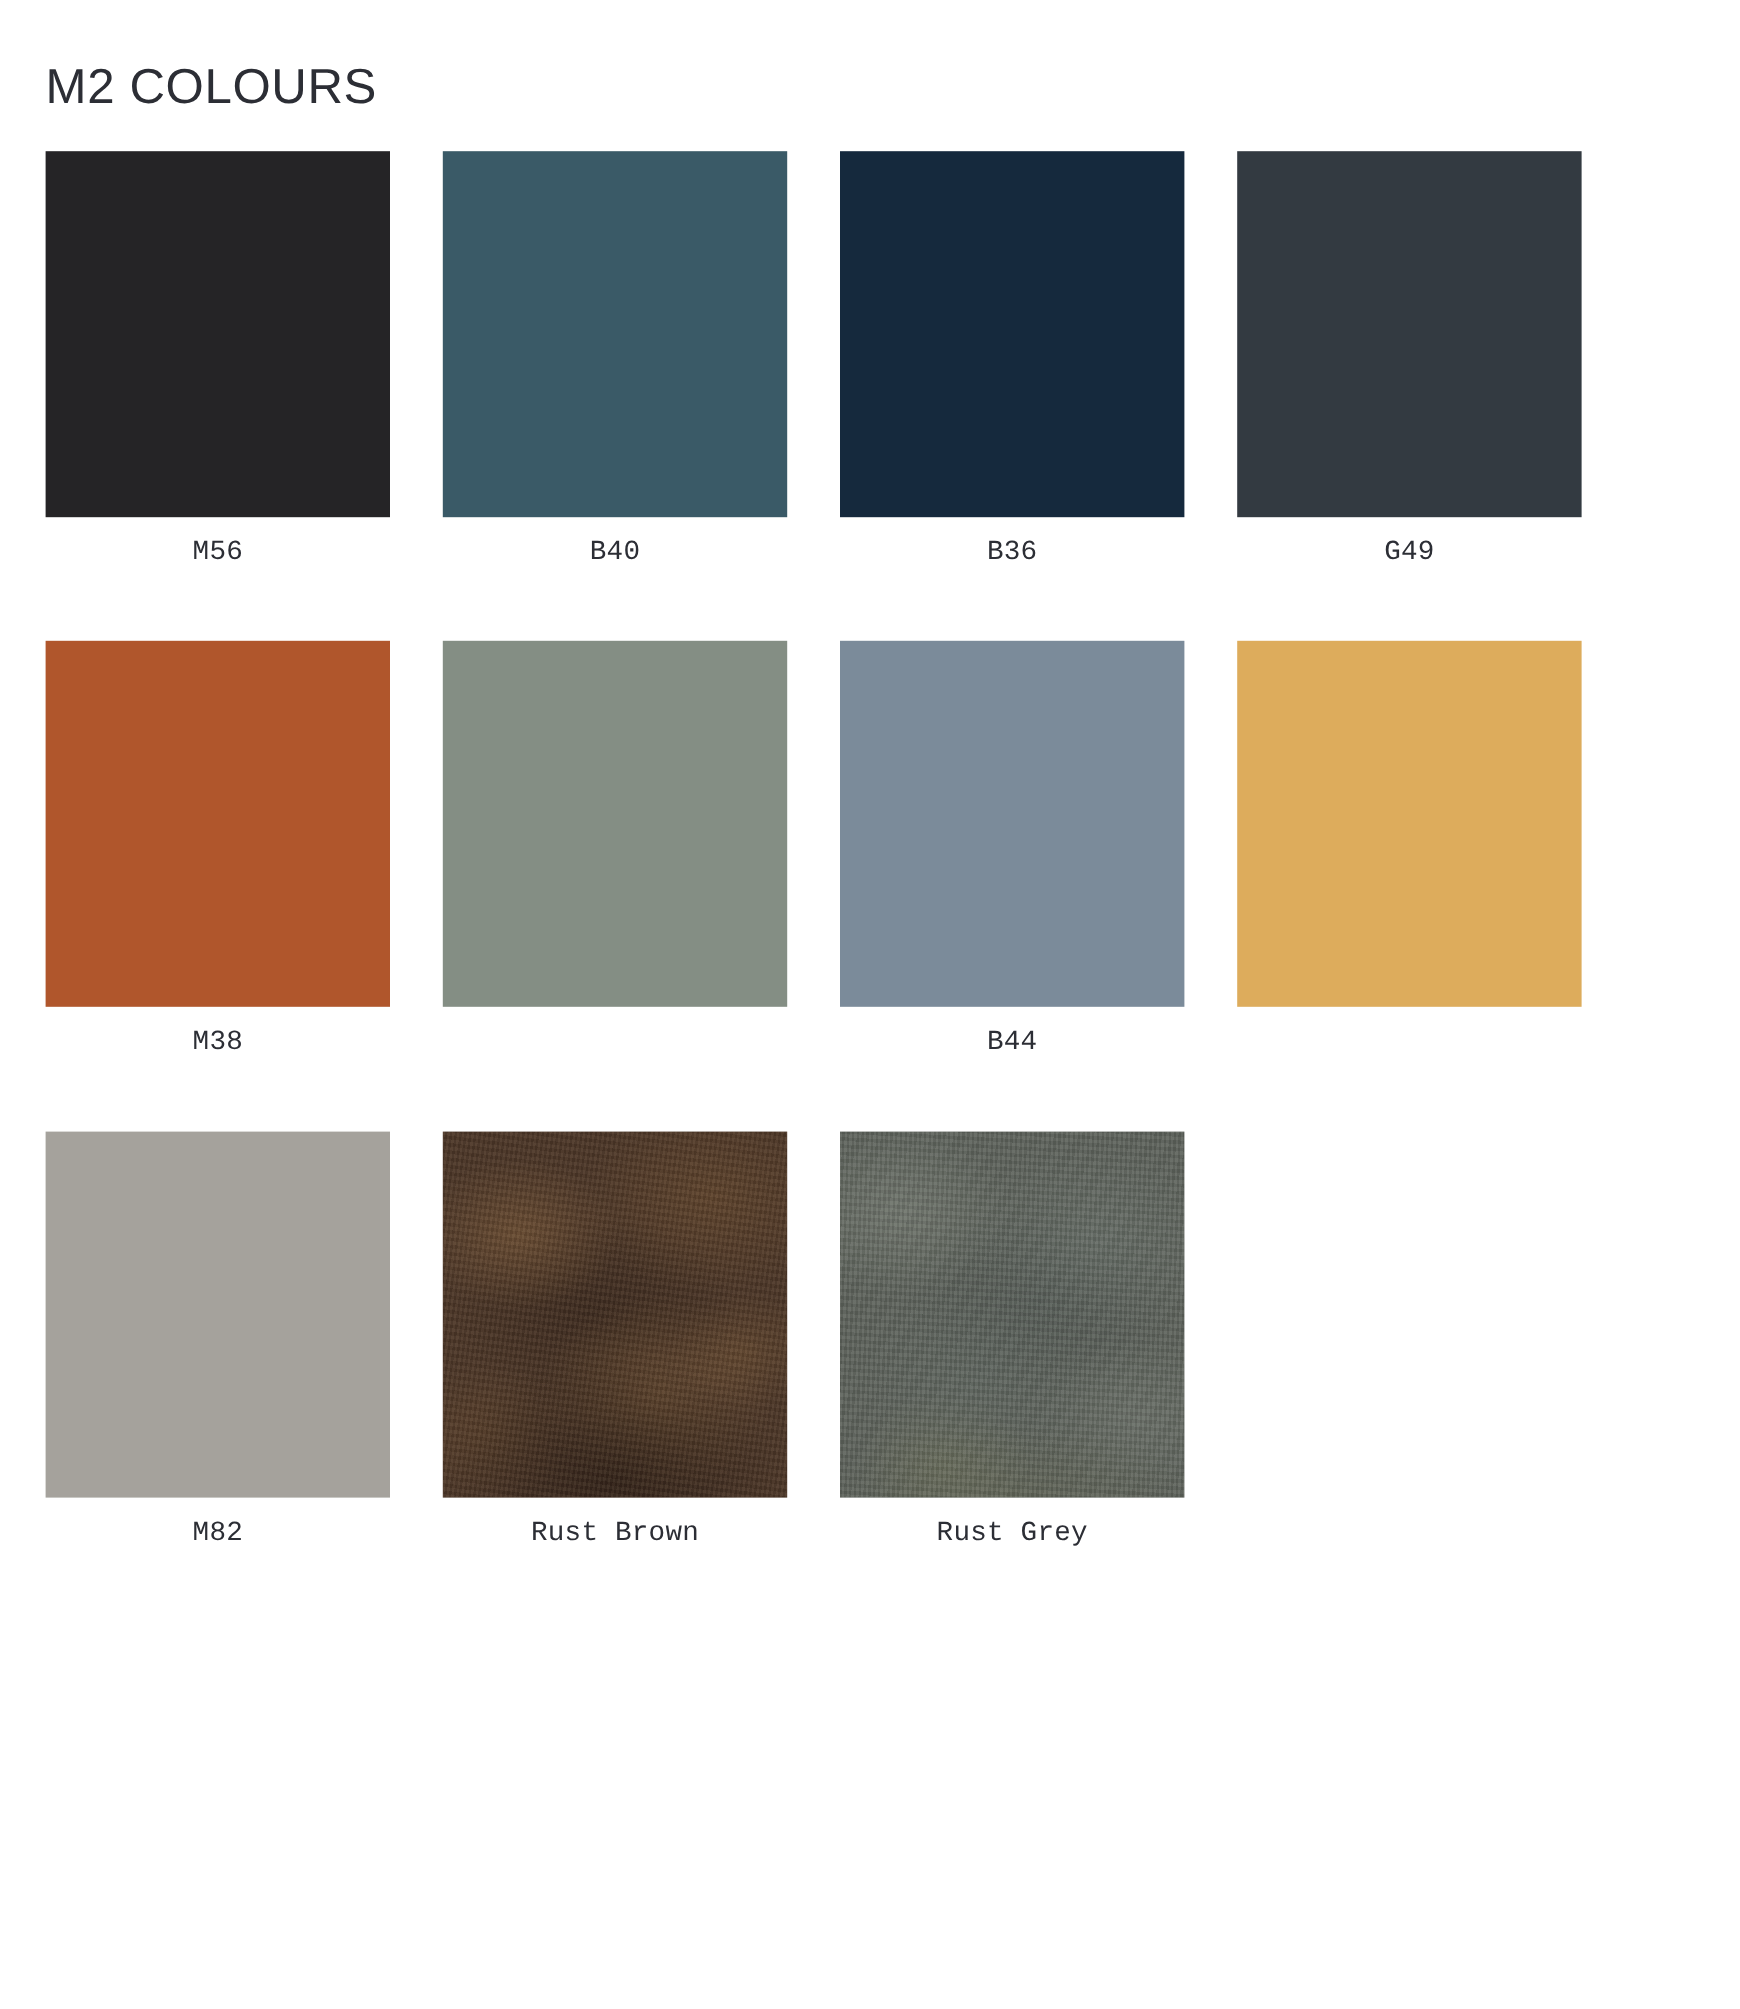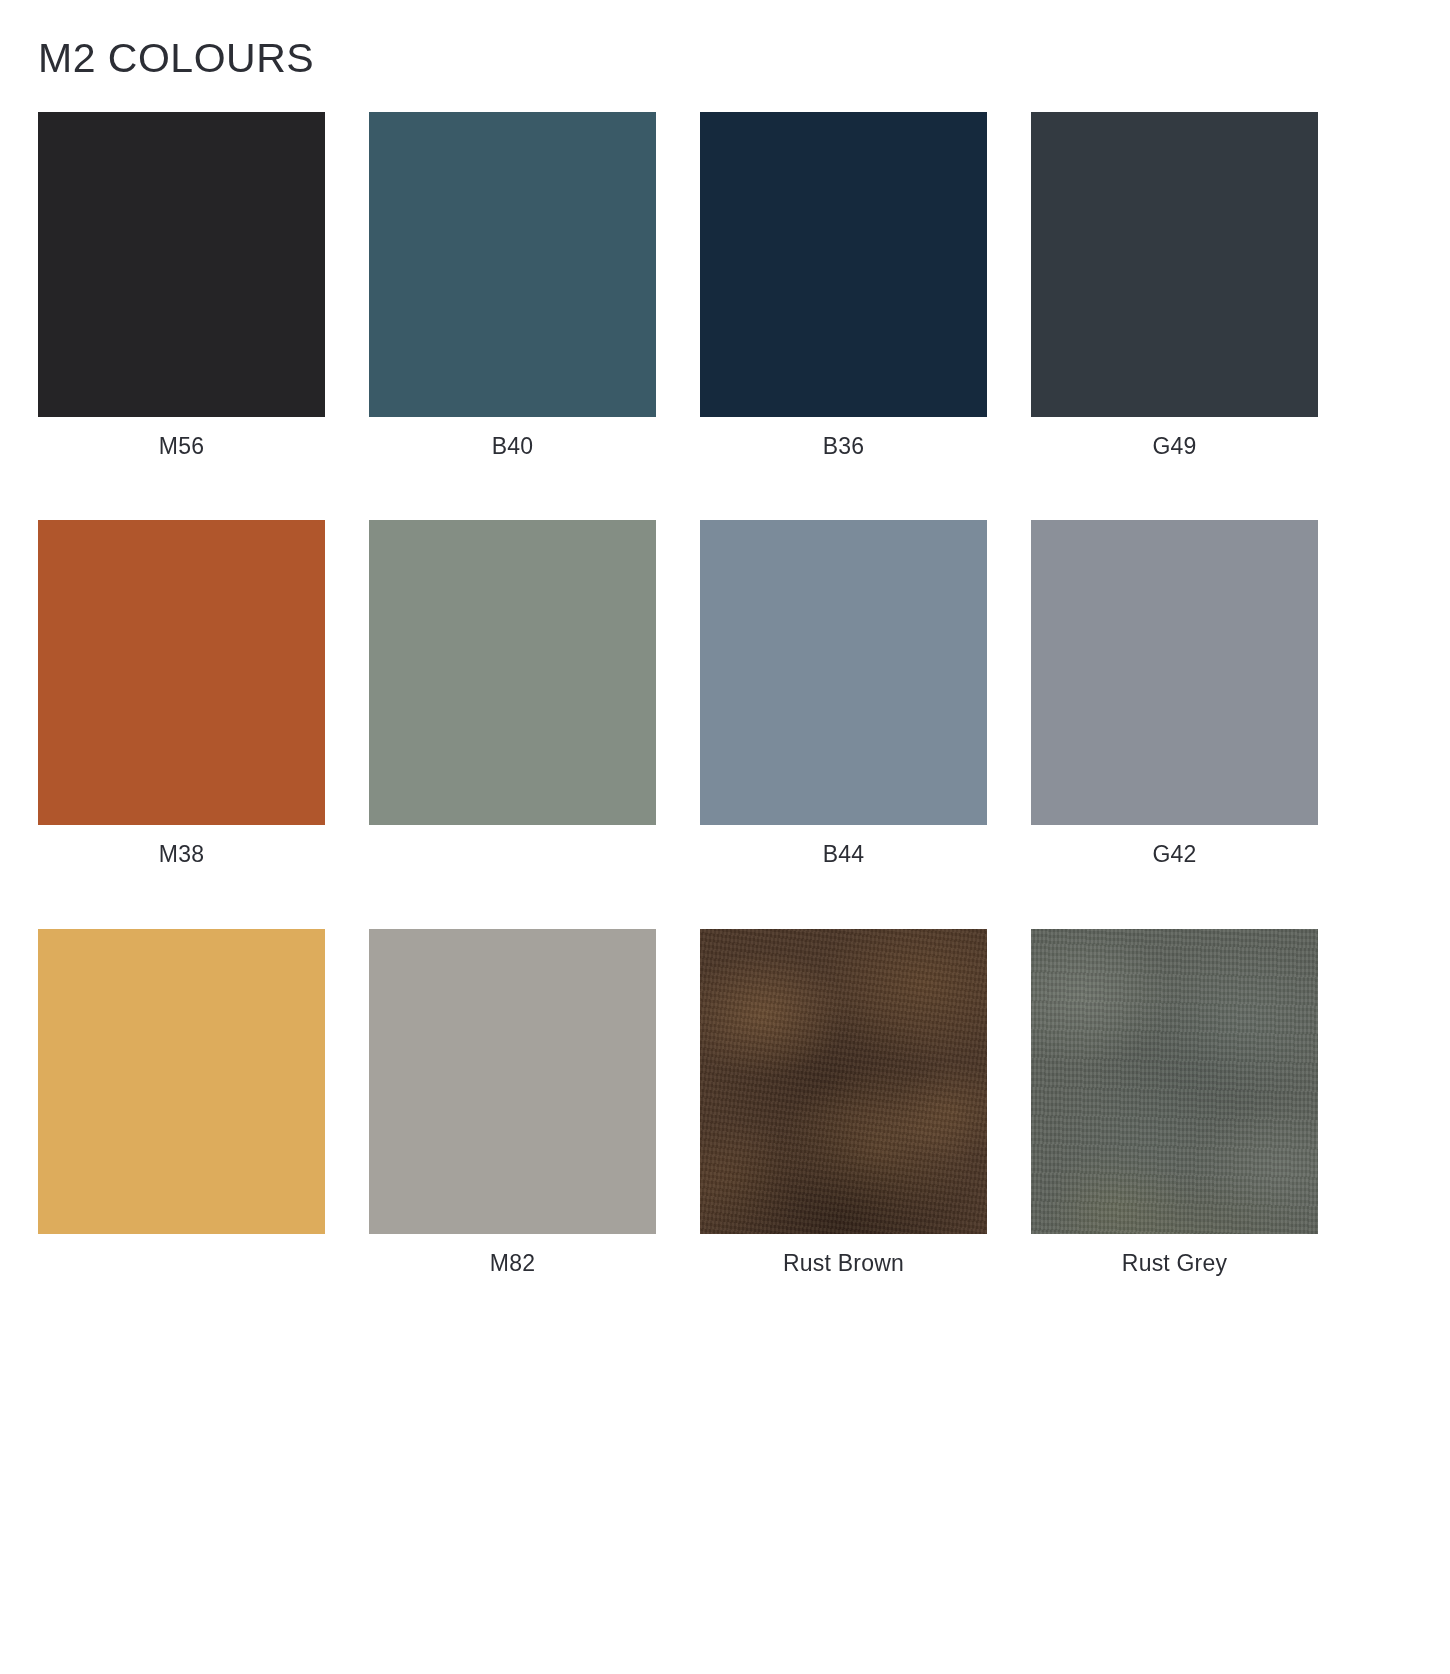--- a/index.html
+++ b/index.html
@@ -14,21 +14,21 @@
     -webkit-font-smoothing: antialiased;
     overflow: hidden;
   }
 
   .page {
     position: relative;
     width: 1450px;
     height: 1674px;
     background: #ffffff;
     box-sizing: border-box;
-    padding: 0 38px;
+    padding: 14px 38px;
   }
 
   .page-title {
     margin: 0;
     padding-top: 34px;
     font-size: 41px;
     font-weight: 300;
     letter-spacing: 0.5px;
     color: #2c2e35;
     line-height: 1.2;
@@ -38,20 +38,21 @@
     margin-top: 29px;
     display: grid;
     grid-template-columns: repeat(4, 287px);
     column-gap: 44px;
     row-gap: 61px;
     justify-content: start;
   }
 
   .swatch-cell {
     width: 287px;
+    font-family: Liberation Mono, monospace;
   }
 
   .swatch-chip {
     width: 287px;
     height: 305px;
     background-color: #cccccc;
     background-repeat: no-repeat;
     background-size: cover;
   }
 
@@ -140,24 +141,20 @@
         <span class="swatch-label">M38</span>
       </div>
       <div class="swatch-cell">
         <div class="swatch-chip" style="background-color: rgb(132, 142, 132);"></div>
       </div>
       <div class="swatch-cell">
         <div class="swatch-chip" style="background-color: rgb(123, 139, 154);"></div>
         <span class="swatch-label">B44</span>
       </div>
       <div class="swatch-cell">
-        <div class="swatch-chip" style="background-color: rgb(139, 144, 153);"></div>
-        <span class="swatch-label">G42</span>
-      </div>
-      <div class="swatch-cell">
         <div class="swatch-chip" style="background-color: rgb(221, 172, 92);"></div>
       </div>
       <div class="swatch-cell">
         <div class="swatch-chip" style="background-color: rgb(165, 162, 156);"></div>
         <span class="swatch-label">M82</span>
       </div>
       <div class="swatch-cell">
         <div class="swatch-chip textured tex-brown" style="background-color: rgb(74, 53, 39);"></div>
         <span class="swatch-label">Rust Brown</span>
       </div>

